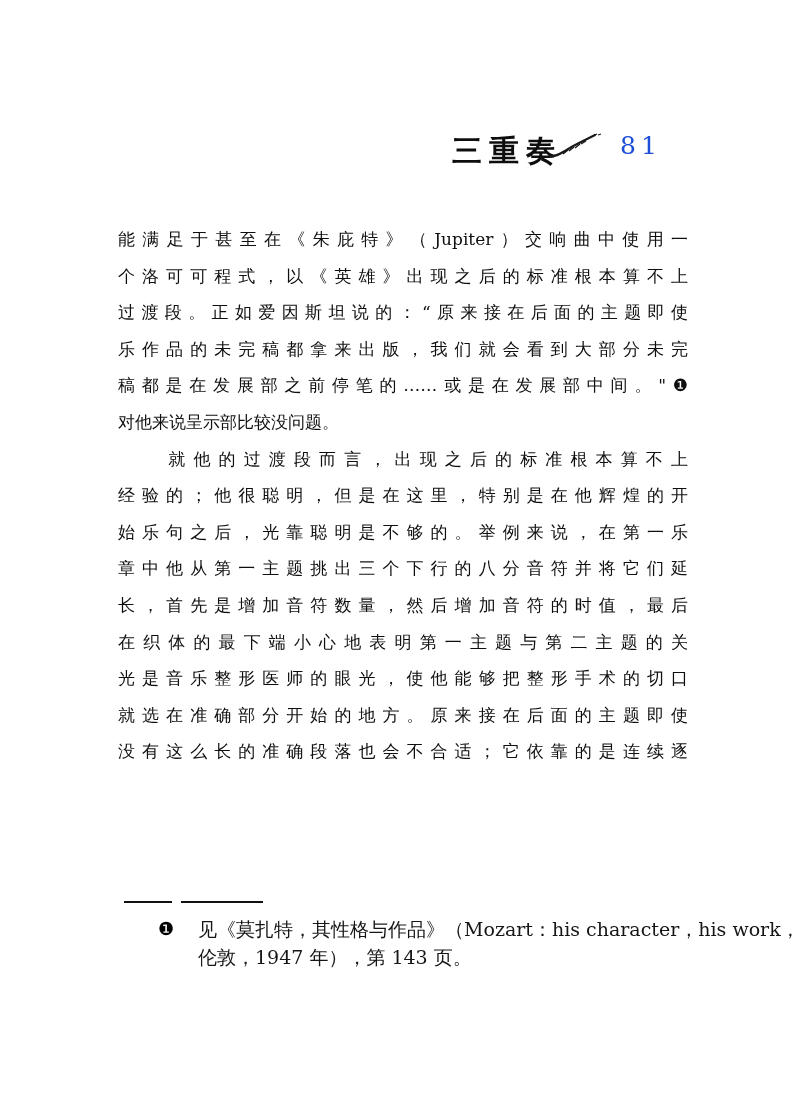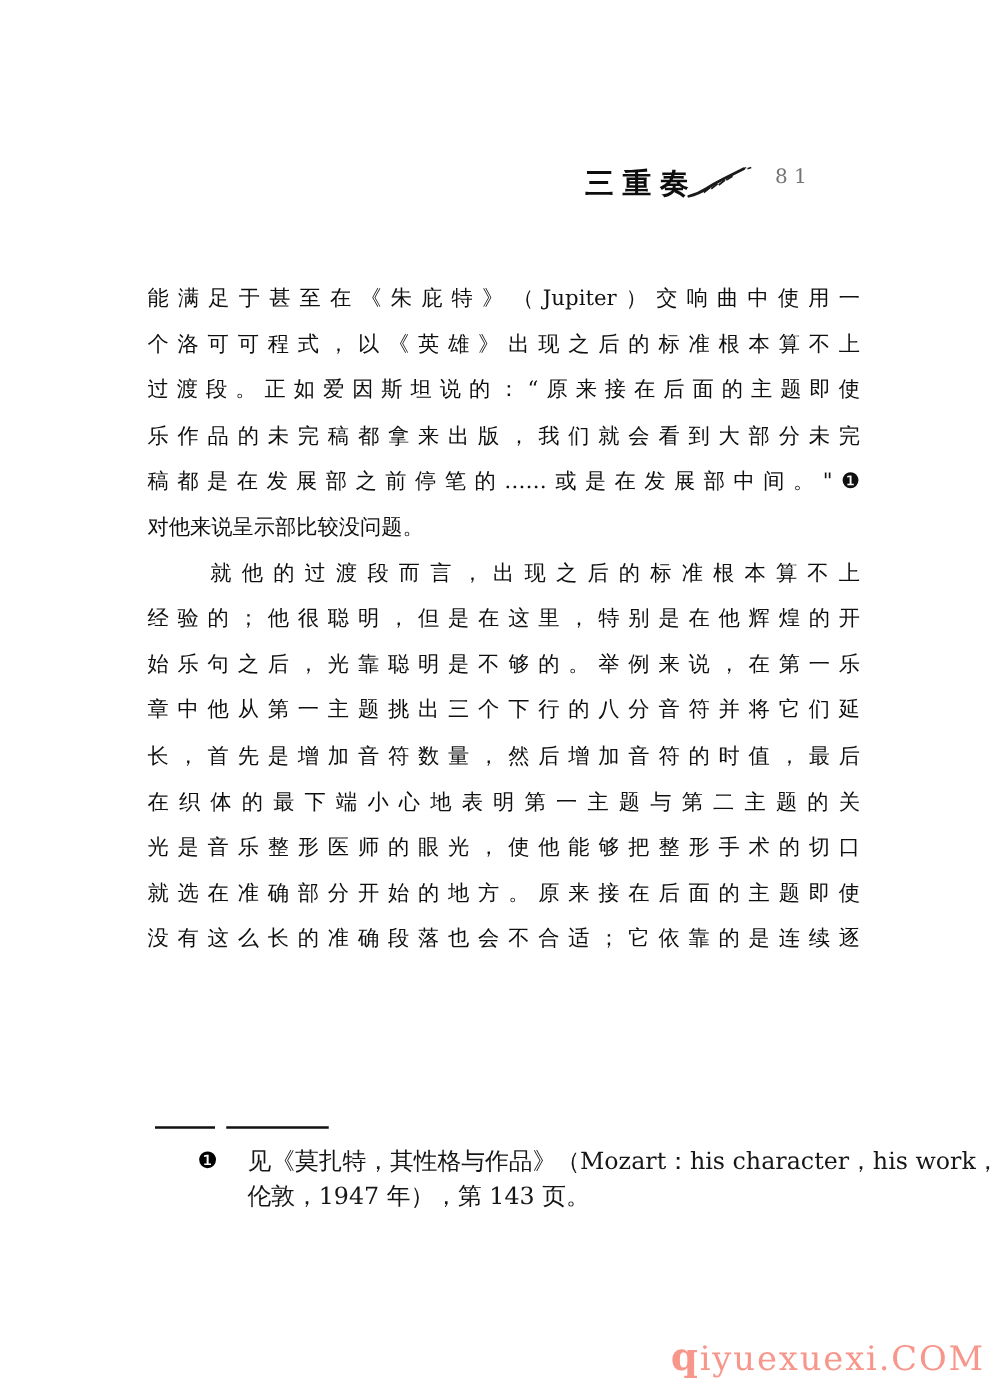--- a/index.html
+++ b/index.html
@@ -6,29 +6,29 @@
   body{
     width:794px;height:1120px;position:relative;overflow:hidden;
     background:#ffffff;
     font-family:"DejaVu Serif","Liberation Serif",serif;
     color:#141414;
   }
   .page{position:absolute;inset:0;background:#fff;}
 
   
   .header-title{
-    position:absolute;left:468px;top:131px;
-    font-size:23px;font-weight:bold;letter-spacing:7px;
+    position:absolute;left:452px;top:131px;
+    font-size:30px;font-weight:bold;letter-spacing:7px;
     font-family:Liberation Serif, serif;
     color:#0d0d0d;
   }
   .header-flourish{position:absolute;left:549px;top:130px;width:58px;height:32px;}
   .header-pageno{
     position:absolute;left:620px;top:131px;
-    font-size:16px;letter-spacing:5px;color:#737373;
+    font-size:25px;letter-spacing:5px;color:#1d4ed8;
   }
 
   
   .body-text{
     position:absolute;left:118px;top:221px;width:570px;
   }
   .body-line{
     font-size:17px;line-height:36.6px;height:36.6px;
     white-space:nowrap;
     text-align:justify;text-align-last:justify;
@@ -108,15 +108,14 @@
   </div>
 
   <div class="footnote">
     <div class="footnote-marker">❶</div>
     <div class="footnote-text">
       <div class="footnote-line">见《莫扎特，其性格与作品》（Mozart：his character，his work，</div>
       <div class="footnote-line">伦敦，1947 年），第 143 页。</div>
     </div>
   </div>
 
-  <div class="watermark" style="color: rgb(247, 150, 139);">qiyuexuexi.COM</div>
 
 </div>
 
 </body></html>

